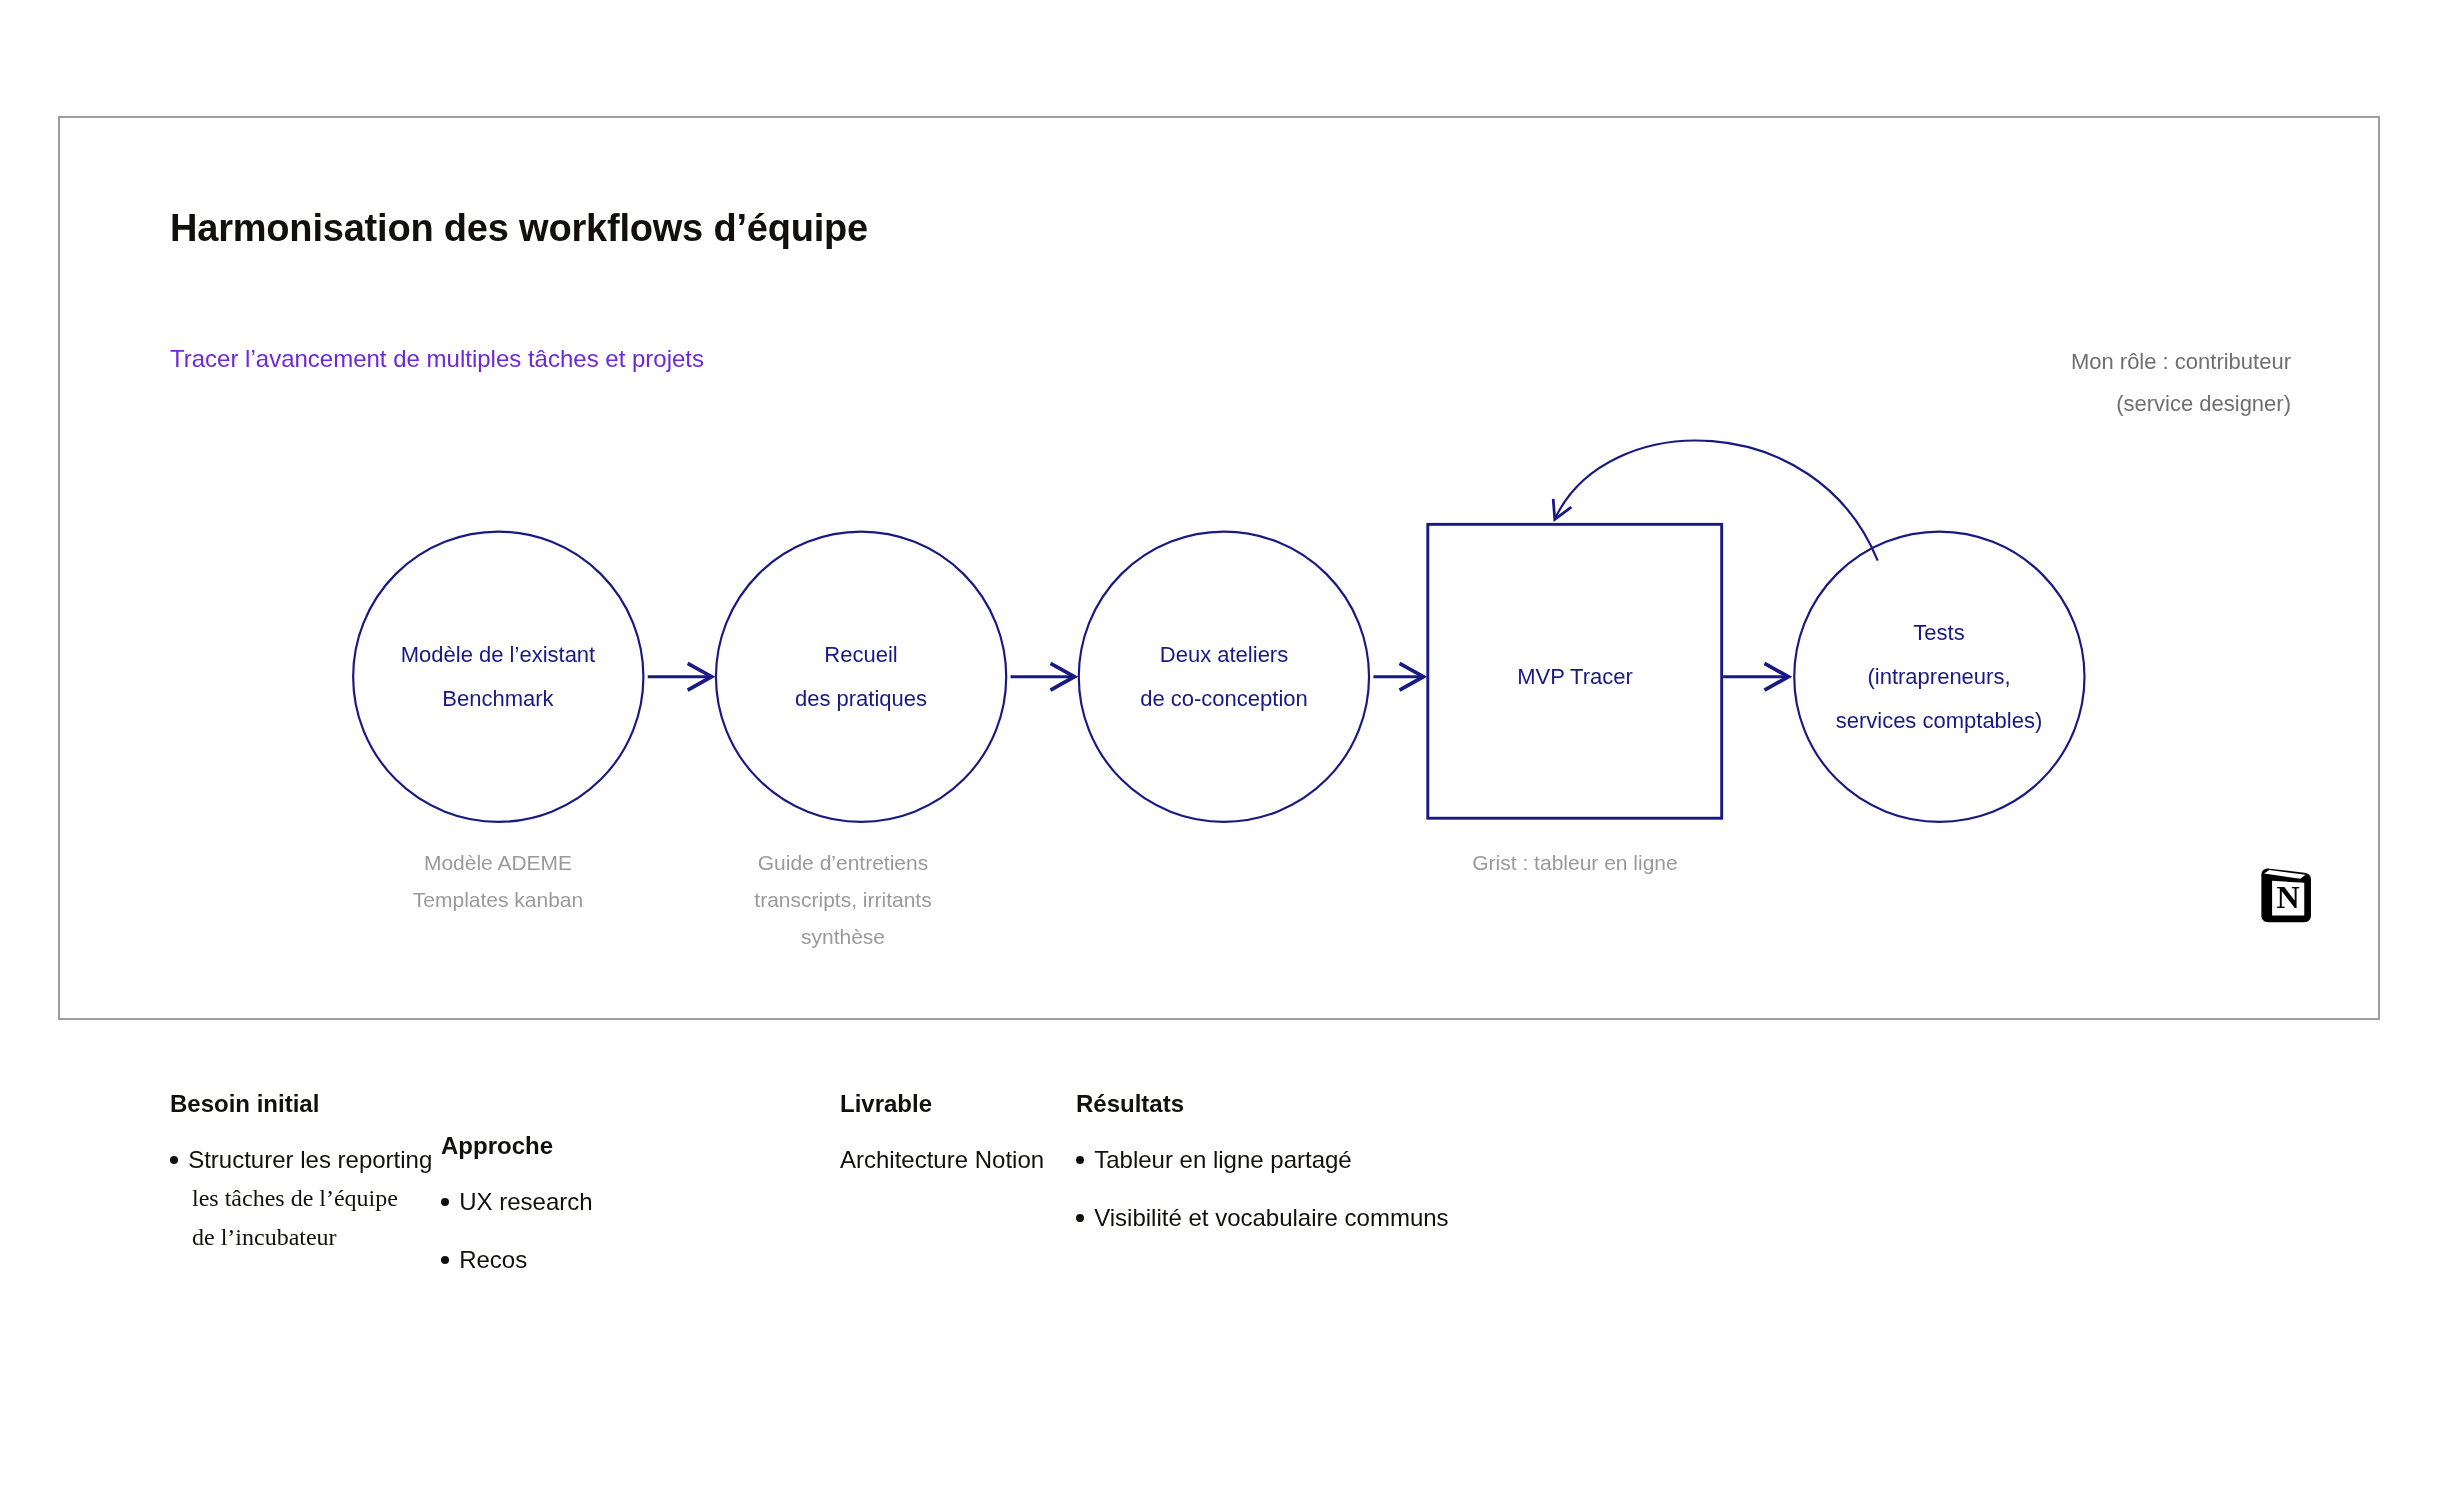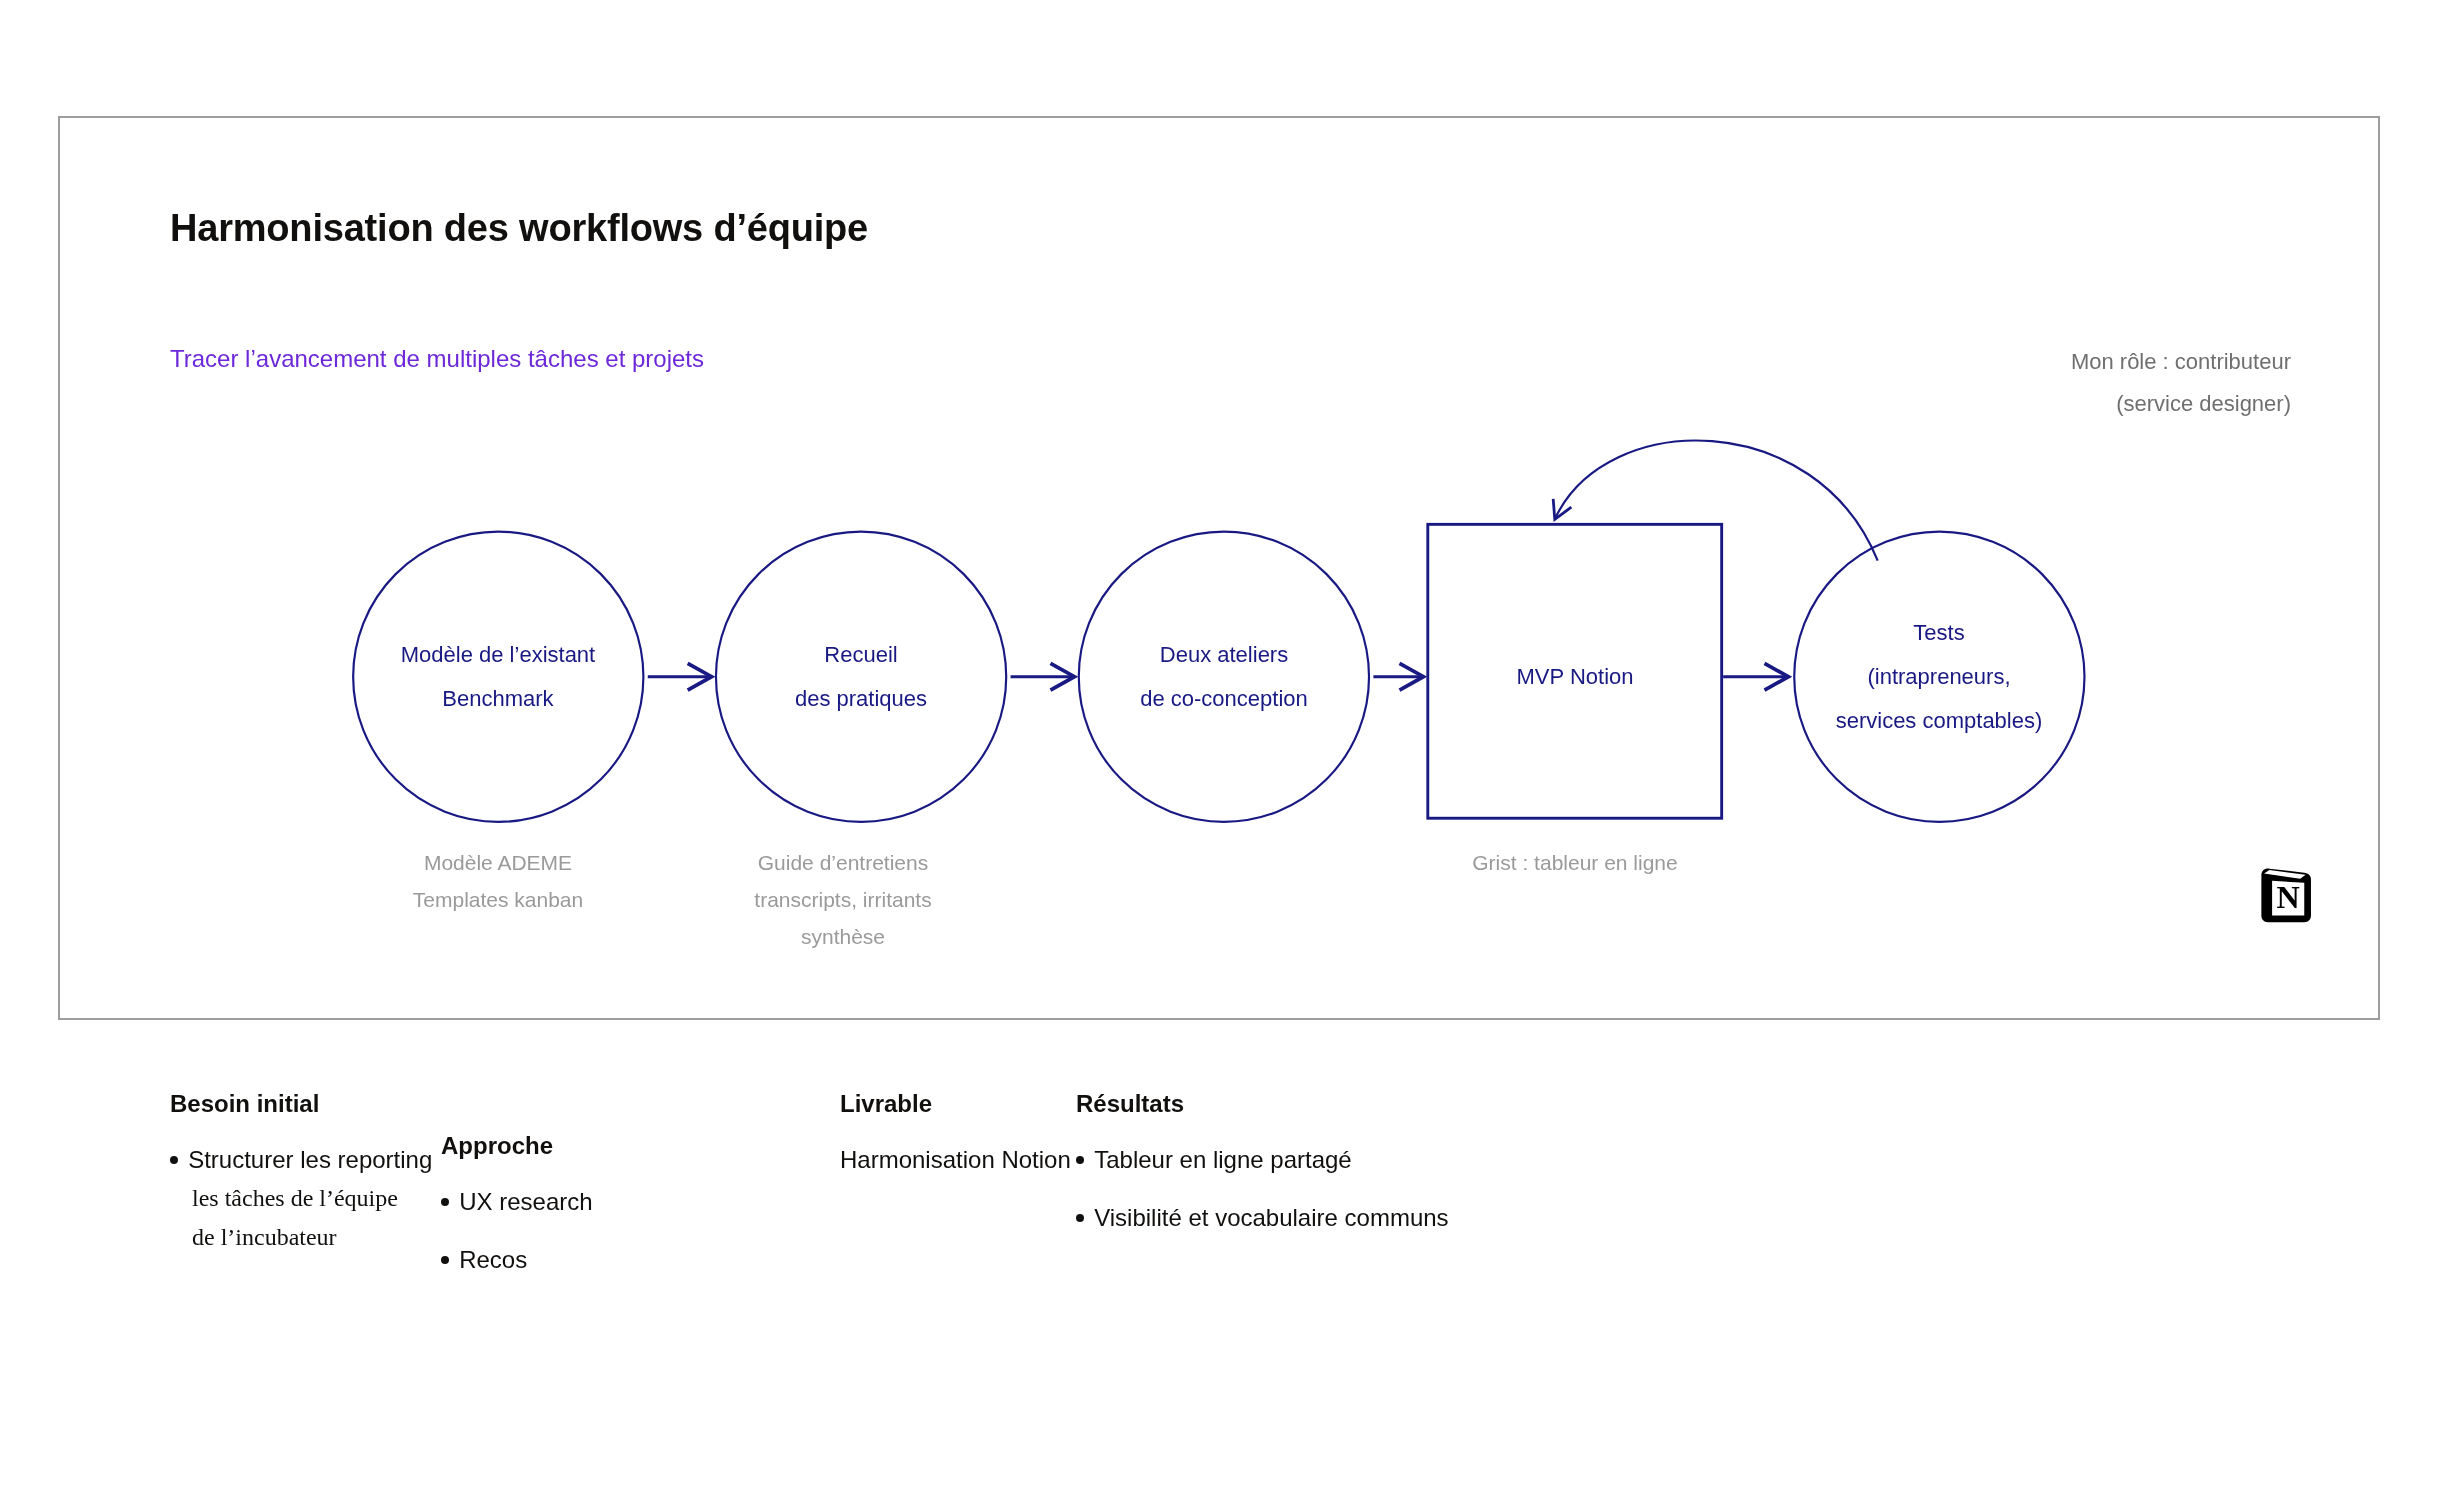--- a/index.html
+++ b/index.html
@@ -175,21 +175,21 @@
   </div>
   <div class="node-label" style="left:801px; top:559px;">
     <span class="line">Recueil</span>
     <span class="line">des pratiques</span>
   </div>
   <div class="node-label" style="left:1164px; top:559px;">
     <span class="line">Deux ateliers</span>
     <span class="line">de co-conception</span>
   </div>
   <div class="node-label" style="left:1515px; top:559px;">
-    <span class="line">MVP Notion</span>
+    <span class="line">MVP Tracer</span>
   </div>
   <div class="node-label" style="left:1879px; top:559px;">
     <span class="line">Tests</span>
     <span class="line">(intrapreneurs,</span>
     <span class="line">services comptables)</span>
   </div>
 
   <div class="node-caption" style="left:438px; top:726px;">
     <span class="line">Modèle ADEME</span>
     <span class="line">Templates kanban</span>
@@ -220,21 +220,21 @@
         <span class="line"><span class="bullet-dot"></span><span>UX research</span></span>
       </div>
       <div class="col-item">
         <span class="line"><span class="bullet-dot"></span><span>Recos</span></span>
       </div>
     </div>
 
     <div class="summary-col" style="left:780px; width:261px;">
       <div class="col-heading">Livrable</div>
       <div class="col-item plain">
-        <span class="line">Harmonisation Notion</span>
+        <span class="line">Architecture Notion</span>
       </div>
     </div>
 
     <div class="summary-col" style="left:1016px; width:580px;">
       <div class="col-heading">Résultats</div>
       <div class="col-item">
         <span class="line"><span class="bullet-dot"></span><span>Tableur en ligne partagé</span></span>
       </div>
       <div class="col-item">
         <span class="line"><span class="bullet-dot"></span><span>Visibilité et vocabulaire communs</span></span>

